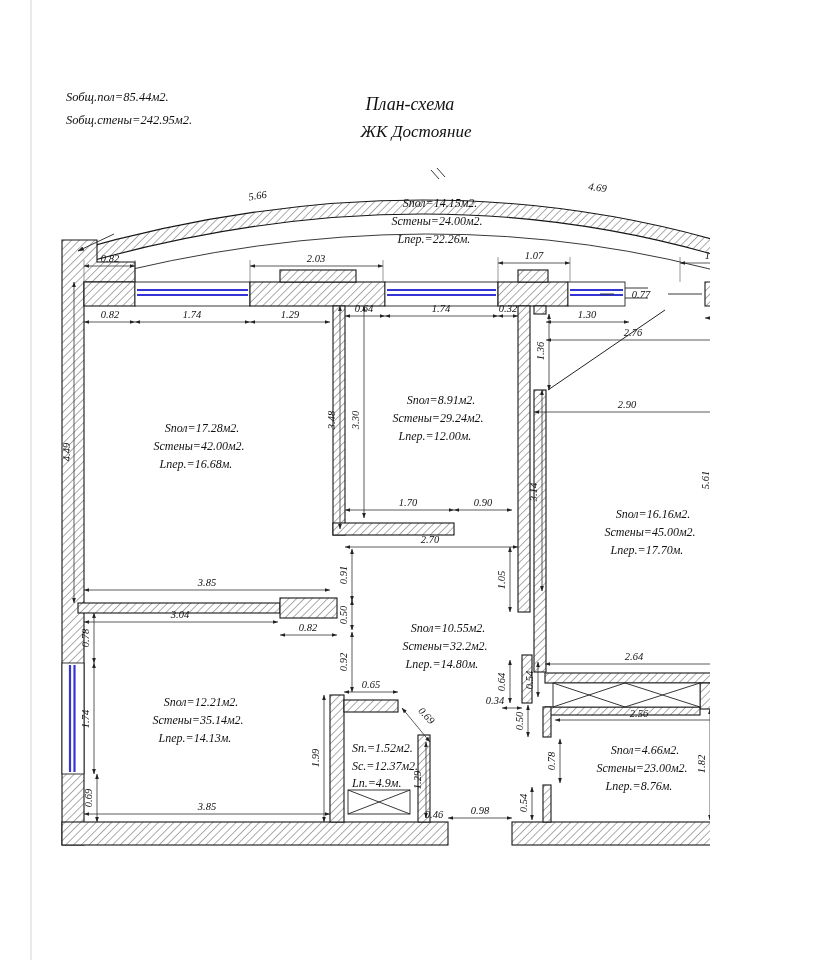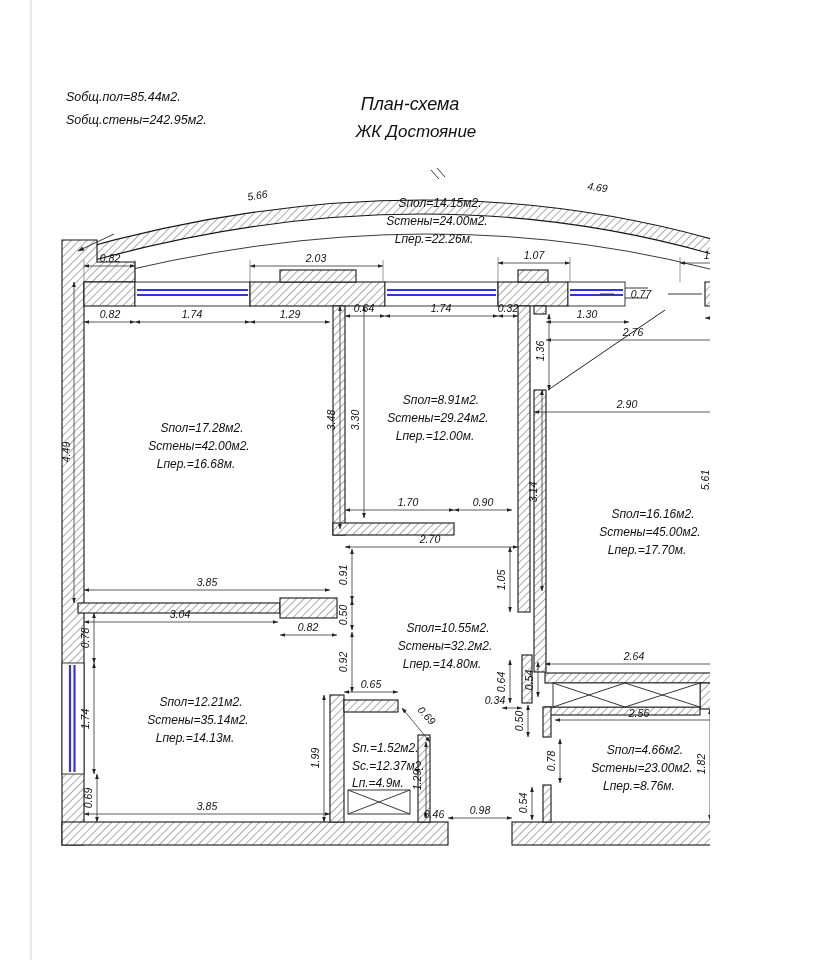--- a/index.html
+++ b/index.html
@@ -1,17 +1,17 @@
 <!DOCTYPE html>
 <html><head>
 <meta charset="utf-8">
 <style>
   html,body{margin:0;padding:0;background:#fff;}
   #stage{position:relative;width:710px;height:960px;background:#ffffff;overflow:hidden;
-         font-family:Liberation Sans, sans-serif;}
+         font-family:Liberation Serif, serif;}
   svg{position:absolute;left:0;top:0;}
   .w{fill:url(#h);stroke:#161616;stroke-width:1.1;}
   .wb{fill:#ffffff;stroke:#222;stroke-width:0.9;}
   .thin{stroke:#222;stroke-width:0.9;fill:none;}
   .dl{stroke:#333;stroke-width:0.8;marker-start:url(#ar);marker-end:url(#ar);}
   .ex{stroke:#555;stroke-width:0.6;}
   .dt{font-size:10.5px;font-style:italic;fill:#111;text-anchor:middle;}
   .rt{font-size:12px;font-style:italic;fill:#111;text-anchor:middle;}
   .rtl{font-size:12px;font-style:italic;fill:#111;text-anchor:start;}
   .info{font-size:12.5px;font-style:italic;fill:#111;text-anchor:start;}

